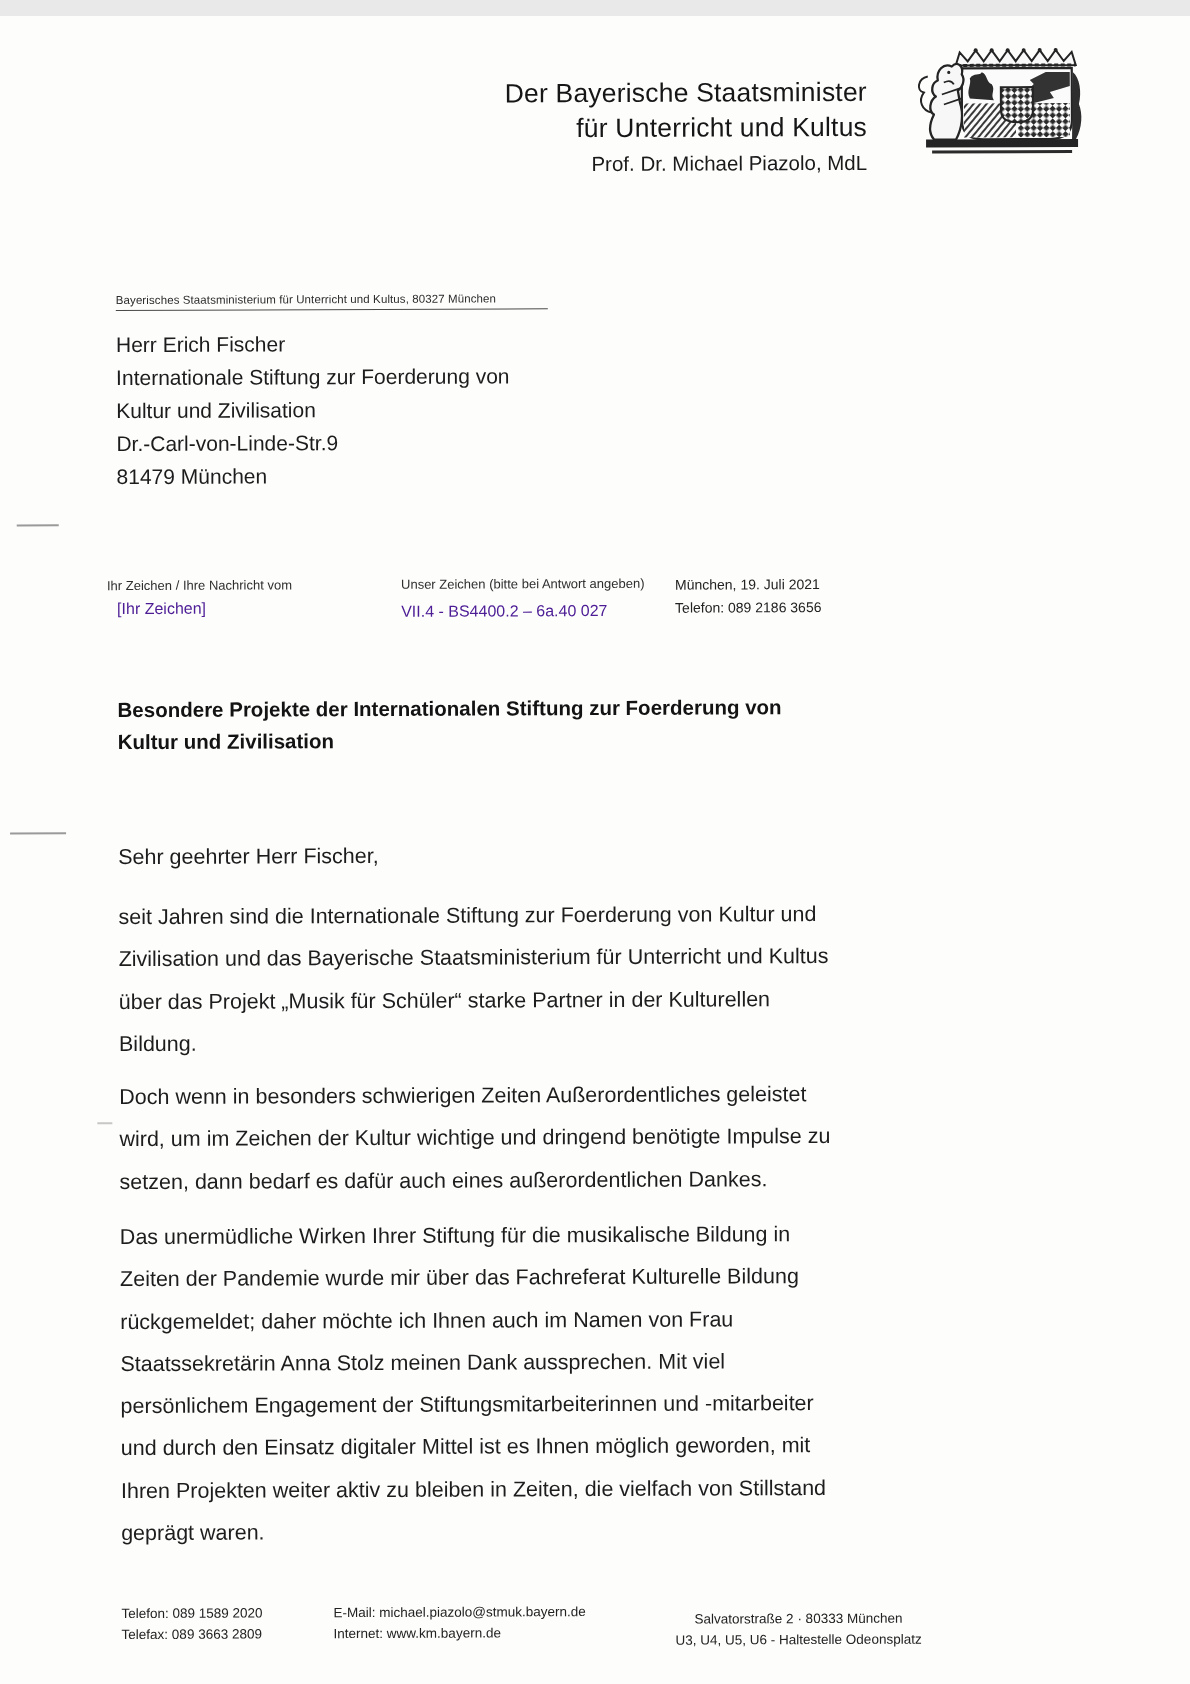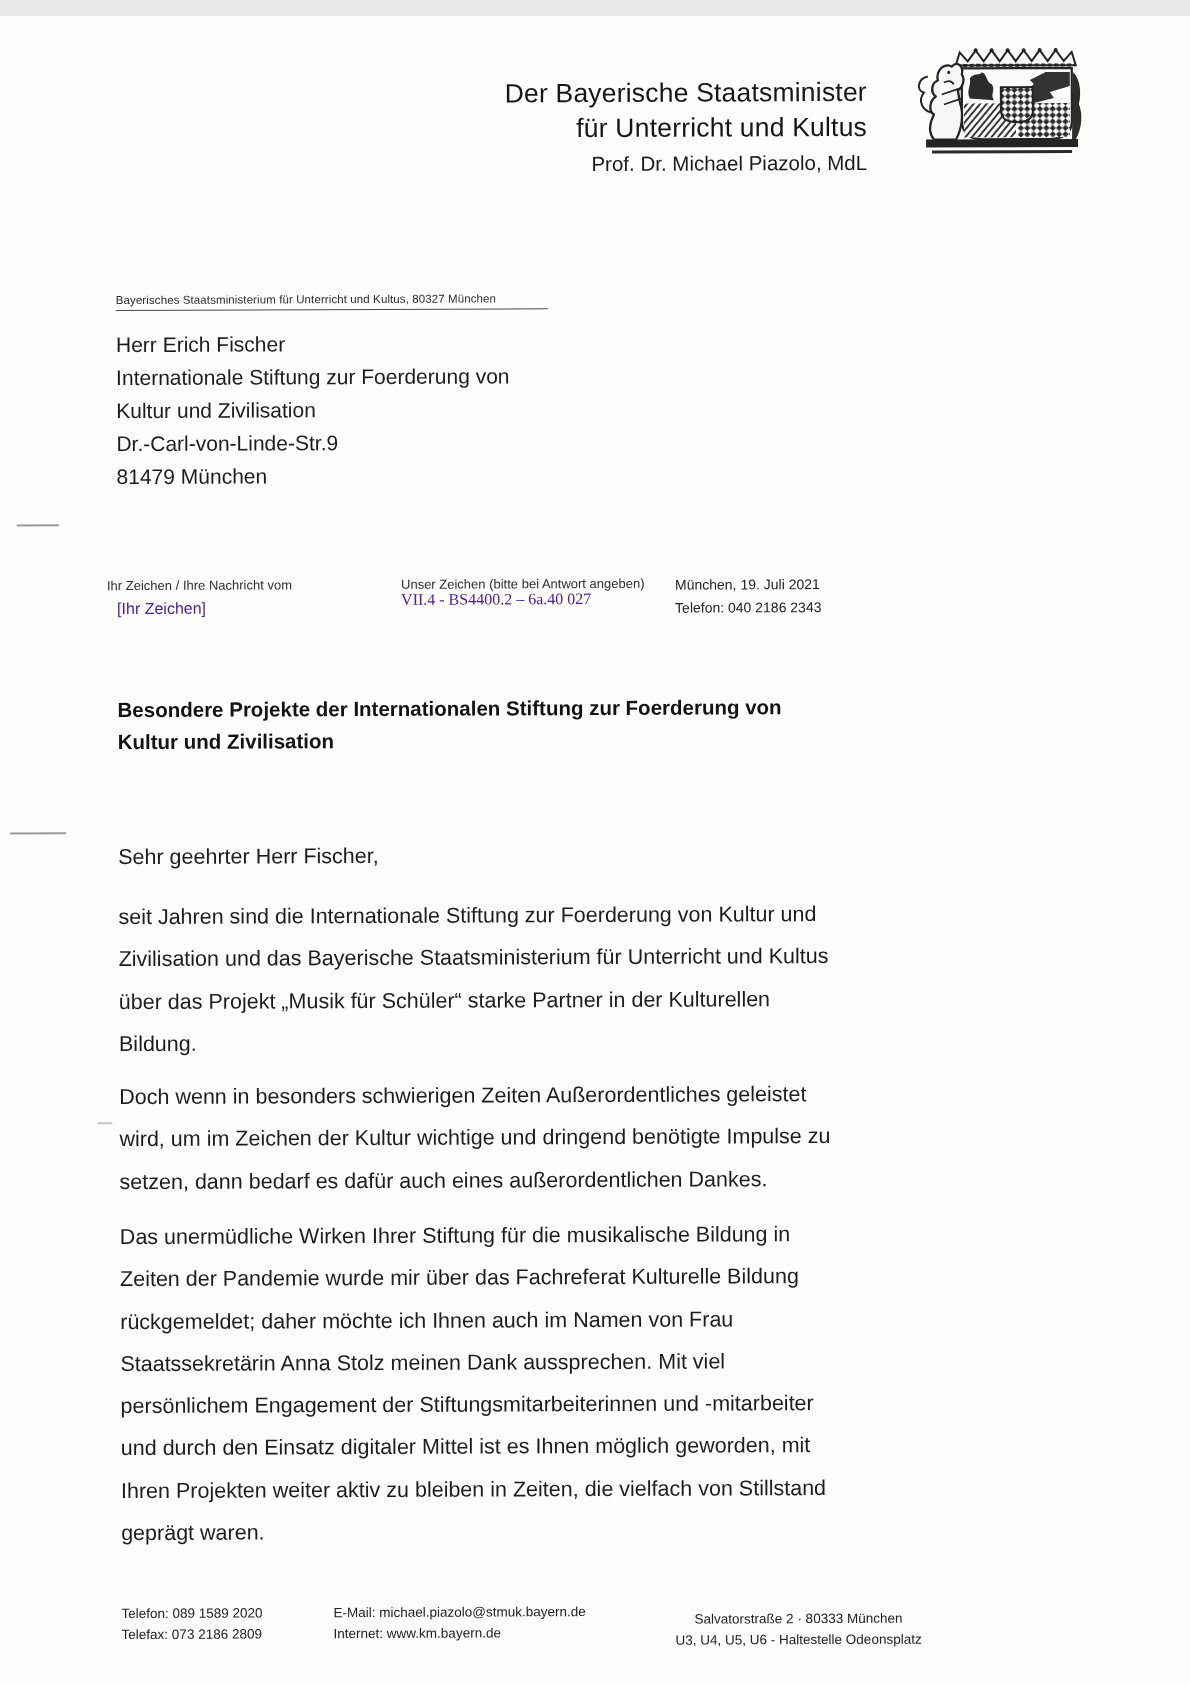--- a/index.html
+++ b/index.html
@@ -129,24 +129,24 @@
       </div>
 
     <div class="abs fold" style="left:18px;top:506px;width:42px;"></div>
     <div class="abs fold" style="left:10px;top:814px;width:56px;"></div>
     <div class="abs fold" style="left:96px;top:1104px;width:15px;opacity:.55;"></div>
 
     <div class="abs ref-label" style="left:108px;top:560px;">Ihr Zeichen / Ihre Nachricht vom</div>
     <div class="abs ref-value" style="left:118px;top:582px;">[Ihr Zeichen]</div>
 
     <div class="abs ref-label" style="left:402px;top:560px;">Unser Zeichen (bitte bei Antwort angeben)</div>
-    <div class="abs ref-value" style="left:402px;top:574px;font-family:Liberation Serif, serif;">VII.4 - BS4400.2 – 6a.40 027</div>
+    <div class="abs ref-value" style="left:402px;top:586px;">VII.4 - BS4400.2 – 6a.40 027</div>
 
     <div class="abs ref-small" style="left:676px;top:561px;">München, 19. Juli 2021</div>
-    <div class="abs ref-small" style="left:676px;top:584px;">Telefon: 040 2186 2343</div>
+    <div class="abs ref-small" style="left:676px;top:584px;">Telefon: 089 2186 3656</div>
 
     <div class="abs subject nowrap">
         <div>Besondere Projekte der Internationalen Stiftung zur Foerderung von</div>
         <div>Kultur und Zivilisation</div>
       </div>
 
     <div class="abs salutation">Sehr geehrter Herr Fischer,</div>
 
     <div class="abs para p1 nowrap">
         <div>seit Jahren sind die Internationale Stiftung zur Foerderung von Kultur und</div>
@@ -165,21 +165,21 @@
         <div>rückgemeldet; daher möchte ich Ihnen auch im Namen von Frau</div>
         <div>Staatssekretärin Anna Stolz meinen Dank aussprechen. Mit viel</div>
         <div>persönlichem Engagement der Stiftungsmitarbeiterinnen und -mitarbeiter</div>
         <div>und durch den Einsatz digitaler Mittel ist es Ihnen möglich geworden, mit</div>
         <div>Ihren Projekten weiter aktiv zu bleiben in Zeiten, die vielfach von Stillstand</div>
         <div>geprägt waren.</div>
       </div>
 
     <div class="abs foot" style="left:118px;top:1585px;">
         <div>Telefon: 089 1589 2020</div>
-        <div>Telefax: 073 2186 2809</div>
+        <div>Telefax: 089 3663 2809</div>
       </div>
     <div class="abs foot" style="left:330px;top:1585px;">
         <div>E-Mail: michael.piazolo@stmuk.bayern.de</div>
         <div>Internet: www.km.bayern.de</div>
       </div>
     <div class="abs foot foot-center" style="left:640px;top:1593px;width:310px;">
         <div>Salvatorstraße 2 · 80333 München</div>
         <div>U3, U4, U5, U6 - Haltestelle Odeonsplatz</div>
       </div>
 

